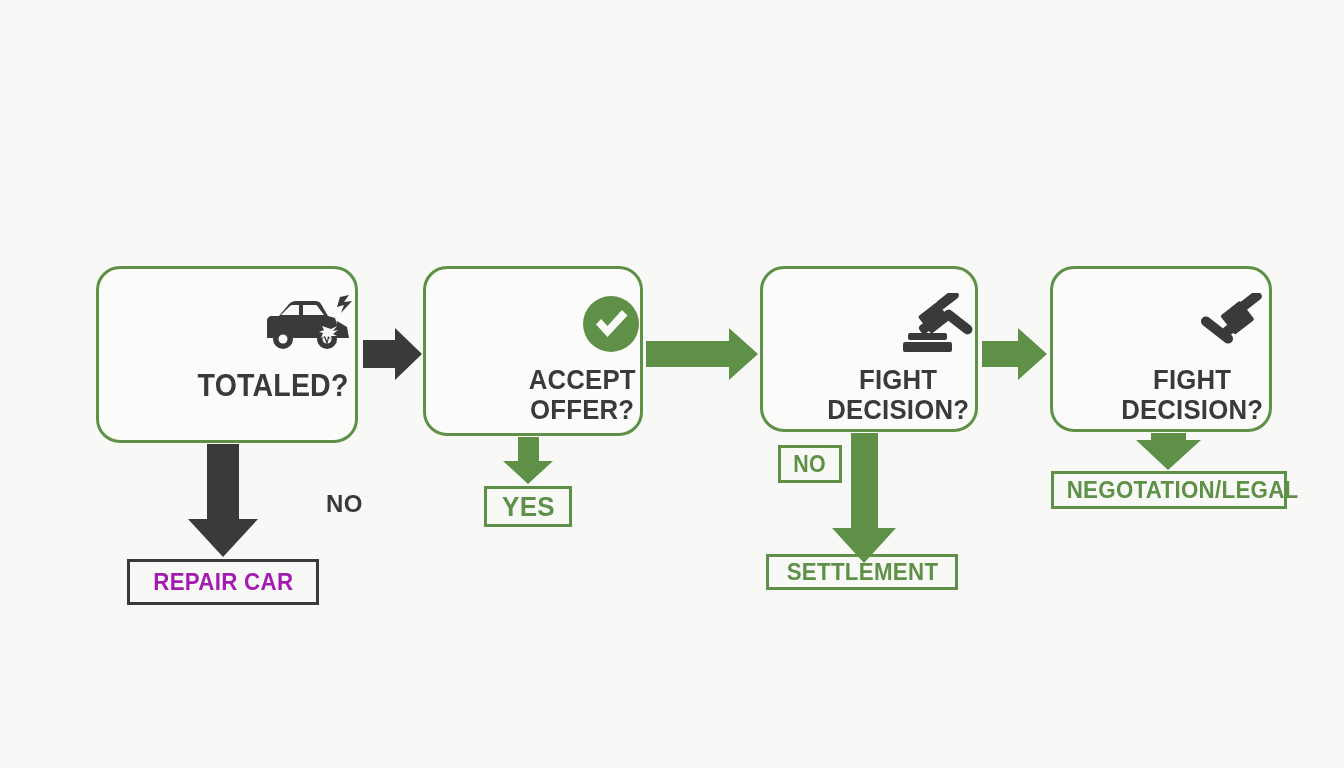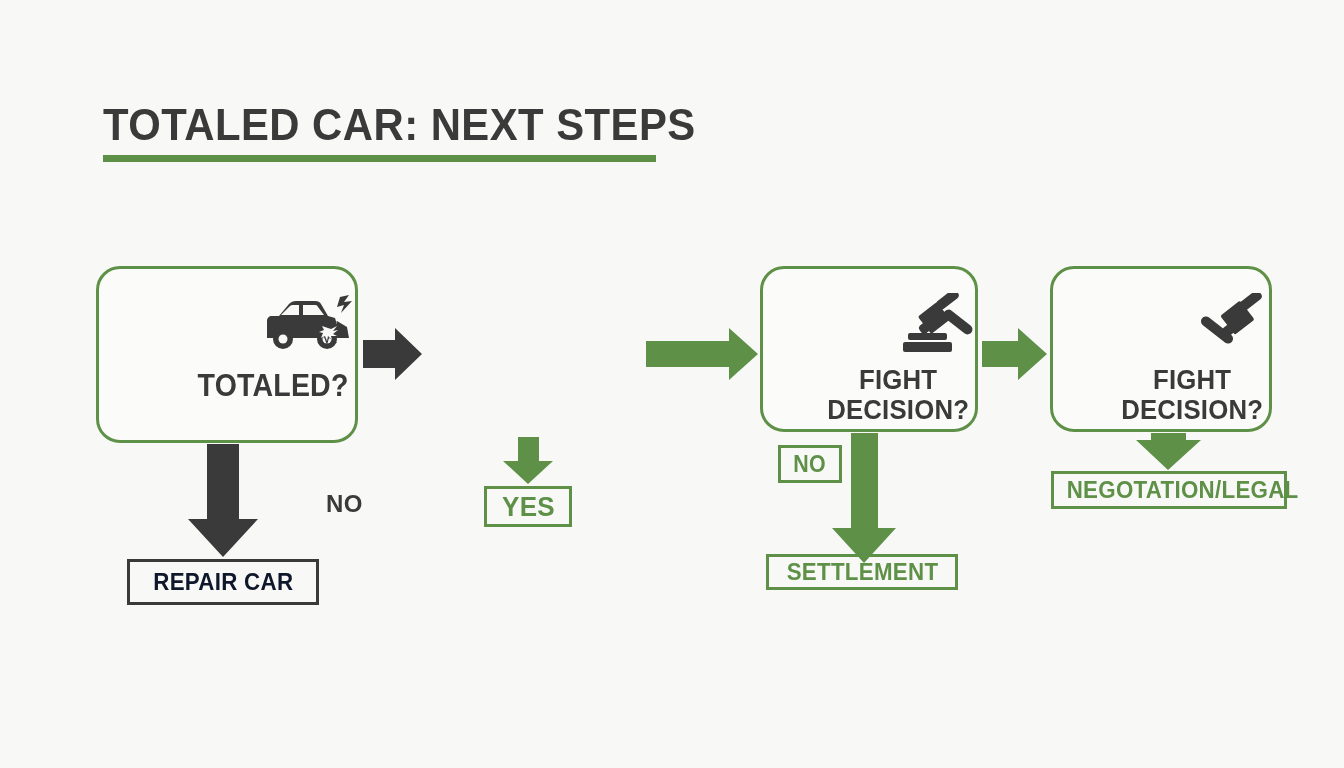--- a/index.html
+++ b/index.html
@@ -87,21 +87,21 @@
     display: flex;
     align-items: center;
     justify-content: center;
     font-family: "Liberation Sans Narrow", "Liberation Sans", sans-serif;
     font-weight: bold;
     letter-spacing: 0.3px;
     background: transparent;
   }
   .tbox.dark {
     border: 3px solid #3a3a3a;
-    color: #0f172a;
+    color: #a21caf;
   }
   .tbox.green {
     border: 3px solid #5e9147;
     color: #5e9147;
   }
   .tbox span { transform: scaleX(0.93); display: inline-block; }
 
   .tbox.repair-car { left: 127px; top: 559px; width: 192px; height: 46px; font-size: 24px; }
   .tbox.yes        { left: 484px; top: 486px; width: 88px;  height: 41px; font-size: 28px; }
   .tbox.no3        { left: 778px; top: 445px; width: 64px;  height: 38px; font-size: 23px; }
@@ -126,24 +126,20 @@
     width: 1344px;
     height: 768px;
     pointer-events: none;
   }
 </style>
 </head>
 <body>
 
 <div id="canvas">
 
-  <div class="title-wrap">
-    <div class="title-text">TOTALED CAR: NEXT STEPS</div>
-    <div class="title-rule"></div>
-  </div>
 
   <svg id="arrows" viewBox="0 0 1344 768">
 
     <g>
       <path d="M 363 340 L 395 340 L 395 328 L 422 354 L 395 380 L 395 368 L 363 368 Z" fill="#3a3a3a"></path>
     </g>
 
     <g>
       <path d="M 646 341 L 729 341 L 729 328 L 758 354 L 729 380 L 729 367 L 646 367 Z" fill="#5e9147"></path>
     </g>
@@ -187,20 +183,32 @@
 
         <path d="M70 34 L78 28 L74 36 L83 33 L76 40 L84 42 L74 44 L78 50 L70 45 L68 52 L65 44 L60 47 L62 39 L56 38 L63 34 L60 28 Z" fill="#3a3a3a"></path>
         <path d="M72 36 L78 33 L74 38 L79 37 L74 41 L78 43 L72 43 L73 47 L69 43 L68 48 L66 43 L62 45 L64 40 L60 39 L65 37 L63 33 Z" fill="#f8f9f7"></path>
 
         <path d="M81 4 L90 2 L85 9 L93 8 L82 20 L85 12 L78 14 Z" fill="#3a3a3a"></path>
       </svg>
     </div>
     <div class="dlabel">TOTALED?</div>
   </div>
 
+  <div class="dbox b2">
+    <div class="icon">
+      <svg width="58" height="58" viewBox="0 0 58 58">
+        <circle cx="29" cy="29" r="28" fill="#5e9147"></circle>
+        <path d="M14 29.5 L19 24 L25.5 31 L40 15 L45.5 20.5 L25.5 42 Z" fill="#fbfcfa"></path>
+      </svg>
+    </div>
+    <div class="dlabel">
+      <div>ACCEPT</div>
+      <div>OFFER?</div>
+    </div>
+  </div>
 
   <div class="dbox b3">
     <div class="icon">
       <svg width="78" height="62" viewBox="0 0 78 62">
         <g fill="#3a3a3a">
 
           <rect x="25" y="14" width="24" height="22" rx="2" transform="rotate(-38 37 25)"></rect>
 
           <rect x="38" y="2" width="25" height="10" rx="4" transform="rotate(-38 50 7)"></rect>
           <rect x="21" y="26" width="25" height="10" rx="4" transform="rotate(-38 33 31)"></rect>

